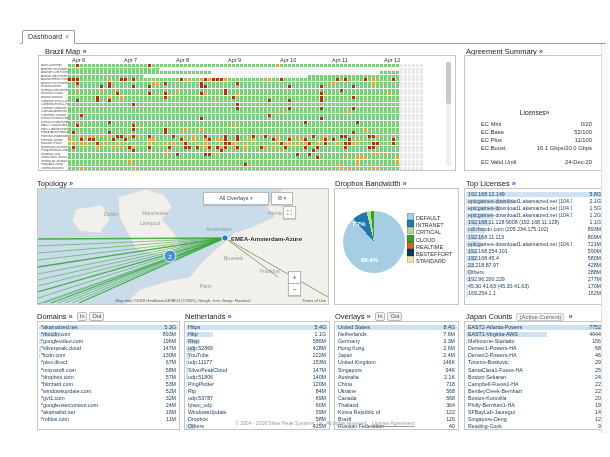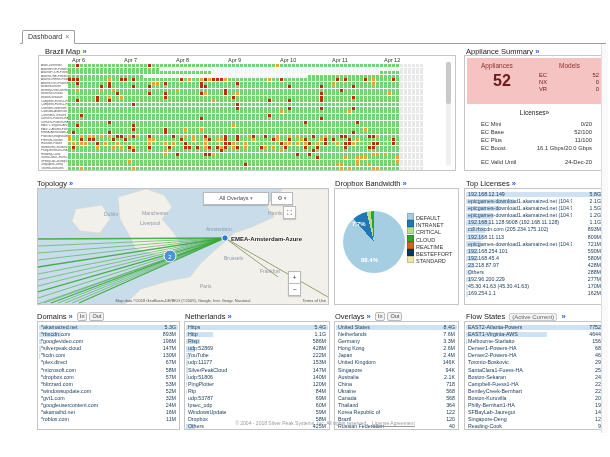--- a/index.html
+++ b/index.html
@@ -151,33 +151,23 @@
         <div class="hm-row"><span class="hm-cell" style="background: rgb(114, 212, 114);"></span><span class="hm-cell" style="background: rgb(114, 212, 114);"></span><span class="hm-cell" style="background: rgb(114, 212, 114);"></span><span class="hm-cell" style="background: rgb(114, 212, 114);"></span><span class="hm-cell" style="background: rgb(114, 212, 114);"></span><span class="hm-cell" style="background: rgb(114, 212, 114);"></span><span class="hm-cell" style="background: rgb(114, 212, 114);"></span><span class="hm-cell" style="background: rgb(114, 212, 114);"></span><span class="hm-cell" style="background: rgb(114, 212, 114);"></span><span class="hm-cell" style="background: rgb(114, 212, 114);"></span><span class="hm-cell" style="background: rgb(114, 212, 114);"></span><span class="hm-cell" style="background: rgb(114, 212, 114);"></span><span class="hm-cell" style="background: rgb(114, 212, 114);"></span><span class="hm-cell" style="background: rgb(114, 212, 114);"></span><span class="hm-cell" style="background: rgb(114, 212, 114);"></span><span class="hm-cell" style="background: rgb(240, 162, 49);"></span><span class="hm-cell" style="background: rgb(114, 212, 114);"></span><span class="hm-cell" style="background: rgb(114, 212, 114);"></span><span class="hm-cell" style="background: rgb(114, 212, 114);"></span><span class="hm-cell" style="background: rgb(114, 212, 114);"></span><span class="hm-cell" style="background: rgb(114, 212, 114);"></span><span class="hm-cell" style="background: rgb(114, 212, 114);"></span><span class="hm-cell" style="background: rgb(114, 212, 114);"></span><span class="hm-cell" style="background: rgb(114, 212, 114);"></span><span class="hm-cell" style="background: rgb(114, 212, 114);"></span><span class="hm-cell" style="background: rgb(114, 212, 114);"></span><span class="hm-cell" style="background: rgb(114, 212, 114);"></span><span class="hm-cell" style="background: rgb(114, 212, 114);"></span><span class="hm-cell" style="background: rgb(114, 212, 114);"></span><span class="hm-cell" style="background: rgb(114, 212, 114);"></span><span class="hm-cell" style="background: rgb(114, 212, 114);"></span><span class="hm-cell" style="background: rgb(114, 212, 114);"></span><span class="hm-cell" style="background: rgb(114, 212, 114);"></span><span class="hm-cell" style="background: rgb(114, 212, 114);"></span><span class="hm-cell" style="background: rgb(114, 212, 114);"></span><span class="hm-cell" style="background: rgb(114, 212, 114);"></span><span class="hm-cell" style="background: rgb(114, 212, 114);"></span><span class="hm-cell" style="background: rgb(114, 212, 114);"></span><span class="hm-cell" style="background: rgb(114, 212, 114);"></span><span class="hm-cell" style="background: rgb(114, 212, 114);"></span><span class="hm-cell" style="background: rgb(114, 212, 114);"></span><span class="hm-cell" style="background: rgb(114, 212, 114);"></span><span class="hm-cell" style="background: rgb(114, 212, 114);"></span><span class="hm-cell" style="background: rgb(114, 212, 114);"></span><span class="hm-cell" style="background: rgb(114, 212, 114);"></span><span class="hm-cell" style="background: rgb(114, 212, 114);"></span><span class="hm-cell" style="background: rgb(114, 212, 114);"></span><span class="hm-cell" style="background: rgb(114, 212, 114);"></span><span class="hm-cell" style="background: rgb(114, 212, 114);"></span><span class="hm-cell" style="background: rgb(114, 212, 114);"></span><span class="hm-cell" style="background: rgb(114, 212, 114);"></span><span class="hm-cell" style="background: rgb(114, 212, 114);"></span><span class="hm-cell" style="background: rgb(114, 212, 114);"></span><span class="hm-cell" style="background: rgb(114, 212, 114);"></span><span class="hm-cell" style="background: rgb(114, 212, 114);"></span><span class="hm-cell" style="background: rgb(114, 212, 114);"></span><span class="hm-cell" style="background: rgb(114, 212, 114);"></span><span class="hm-cell" style="background: rgb(114, 212, 114);"></span><span class="hm-cell" style="background: rgb(114, 212, 114);"></span><span class="hm-cell" style="background: rgb(114, 212, 114);"></span><span class="hm-cell" style="background: rgb(114, 212, 114);"></span><span class="hm-cell" style="background: rgb(114, 212, 114);"></span><span class="hm-cell" style="background: rgb(114, 212, 114);"></span><span class="hm-cell" style="background: rgb(114, 212, 114);"></span><span class="hm-cell" style="background: rgb(114, 212, 114);"></span><span class="hm-cell" style="background: rgb(114, 212, 114);"></span><span class="hm-cell" style="background: rgb(114, 212, 114);"></span><span class="hm-cell" style="background: rgb(114, 212, 114);"></span><span class="hm-cell" style="background: rgb(114, 212, 114);"></span><span class="hm-cell" style="background: rgb(114, 212, 114);"></span><span class="hm-cell" style="background: rgb(114, 212, 114);"></span><span class="hm-cell" style="background: rgb(114, 212, 114);"></span><span class="hm-cell" style="background: rgb(240, 162, 49);"></span><span class="hm-cell" style="background: rgb(114, 212, 114);"></span><span class="hm-cell" style="background: rgb(114, 212, 114);"></span><span class="hm-cell" style="background: rgb(114, 212, 114);"></span><span class="hm-cell" style="background: rgb(114, 212, 114);"></span><span class="hm-cell" style="background: rgb(114, 212, 114);"></span><span class="hm-cell" style="background: rgb(114, 212, 114);"></span><span class="hm-cell" style="background: rgb(114, 212, 114);"></span><span class="hm-cell" style="background: rgb(114, 212, 114);"></span><span class="hm-cell" style="background: rgb(114, 212, 114);"></span><span class="hm-cell" style="background: rgb(240, 162, 49);"></span><span class="hm-cell" style="background: rgb(232, 232, 232);"></span><span class="hm-cell" style="background: rgb(232, 232, 232);"></span><span class="hm-cell" style="background: rgb(232, 232, 232);"></span><span class="hm-cell" style="background: rgb(232, 232, 232);"></span><span class="hm-cell" style="background: rgb(232, 232, 232);"></span><span class="hm-cell" style="background: rgb(232, 232, 232);"></span></div>
         <div class="hm-row"><span class="hm-cell" style="background: rgb(114, 212, 114);"></span><span class="hm-cell" style="background: rgb(114, 212, 114);"></span><span class="hm-cell" style="background: rgb(114, 212, 114);"></span><span class="hm-cell" style="background: rgb(114, 212, 114);"></span><span class="hm-cell" style="background: rgb(114, 212, 114);"></span><span class="hm-cell" style="background: rgb(114, 212, 114);"></span><span class="hm-cell" style="background: rgb(114, 212, 114);"></span><span class="hm-cell" style="background: rgb(114, 212, 114);"></span><span class="hm-cell" style="background: rgb(114, 212, 114);"></span><span class="hm-cell" style="background: rgb(114, 212, 114);"></span><span class="hm-cell" style="background: rgb(114, 212, 114);"></span><span class="hm-cell" style="background: rgb(114, 212, 114);"></span><span class="hm-cell" style="background: rgb(114, 212, 114);"></span><span class="hm-cell" style="background: rgb(114, 212, 114);"></span><span class="hm-cell" style="background: rgb(114, 212, 114);"></span><span class="hm-cell" style="background: rgb(114, 212, 114);"></span><span class="hm-cell" style="background: rgb(114, 212, 114);"></span><span class="hm-cell" style="background: rgb(114, 212, 114);"></span><span class="hm-cell" style="background: rgb(114, 212, 114);"></span><span class="hm-cell" style="background: rgb(114, 212, 114);"></span><span class="hm-cell" style="background: rgb(114, 212, 114);"></span><span class="hm-cell" style="background: rgb(114, 212, 114);"></span><span class="hm-cell" style="background: rgb(114, 212, 114);"></span><span class="hm-cell" style="background: rgb(114, 212, 114);"></span><span class="hm-cell" style="background: rgb(114, 212, 114);"></span><span class="hm-cell" style="background: rgb(114, 212, 114);"></span><span class="hm-cell" style="background: rgb(114, 212, 114);"></span><span class="hm-cell" style="background: rgb(114, 212, 114);"></span><span class="hm-cell" style="background: rgb(114, 212, 114);"></span><span class="hm-cell" style="background: rgb(114, 212, 114);"></span><span class="hm-cell" style="background: rgb(114, 212, 114);"></span><span class="hm-cell" style="background: rgb(114, 212, 114);"></span><span class="hm-cell" style="background: rgb(114, 212, 114);"></span><span class="hm-cell" style="background: rgb(114, 212, 114);"></span><span class="hm-cell" style="background: rgb(114, 212, 114);"></span><span class="hm-cell" style="background: rgb(114, 212, 114);"></span><span class="hm-cell" style="background: rgb(114, 212, 114);"></span><span class="hm-cell" style="background: rgb(114, 212, 114);"></span><span class="hm-cell" style="background: rgb(114, 212, 114);"></span><span class="hm-cell" style="background: rgb(114, 212, 114);"></span><span class="hm-cell" style="background: rgb(114, 212, 114);"></span><span class="hm-cell" style="background: rgb(114, 212, 114);"></span><span class="hm-cell" style="background: rgb(114, 212, 114);"></span><span class="hm-cell" style="background: rgb(114, 212, 114);"></span><span class="hm-cell" style="background: rgb(194, 43, 13);"></span><span class="hm-cell" style="background: rgb(114, 212, 114);"></span><span class="hm-cell" style="background: rgb(114, 212, 114);"></span><span class="hm-cell" style="background: rgb(114, 212, 114);"></span><span class="hm-cell" style="background: rgb(114, 212, 114);"></span><span class="hm-cell" style="background: rgb(114, 212, 114);"></span><span class="hm-cell" style="background: rgb(114, 212, 114);"></span><span class="hm-cell" style="background: rgb(114, 212, 114);"></span><span class="hm-cell" style="background: rgb(114, 212, 114);"></span><span class="hm-cell" style="background: rgb(114, 212, 114);"></span><span class="hm-cell" style="background: rgb(114, 212, 114);"></span><span class="hm-cell" style="background: rgb(114, 212, 114);"></span><span class="hm-cell" style="background: rgb(114, 212, 114);"></span><span class="hm-cell" style="background: rgb(114, 212, 114);"></span><span class="hm-cell" style="background: rgb(114, 212, 114);"></span><span class="hm-cell" style="background: rgb(114, 212, 114);"></span><span class="hm-cell" style="background: rgb(114, 212, 114);"></span><span class="hm-cell" style="background: rgb(114, 212, 114);"></span><span class="hm-cell" style="background: rgb(114, 212, 114);"></span><span class="hm-cell" style="background: rgb(114, 212, 114);"></span><span class="hm-cell" style="background: rgb(114, 212, 114);"></span><span class="hm-cell" style="background: rgb(114, 212, 114);"></span><span class="hm-cell" style="background: rgb(114, 212, 114);"></span><span class="hm-cell" style="background: rgb(240, 162, 49);"></span><span class="hm-cell" style="background: rgb(240, 162, 49);"></span><span class="hm-cell" style="background: rgb(114, 212, 114);"></span><span class="hm-cell" style="background: rgb(114, 212, 114);"></span><span class="hm-cell" style="background: rgb(114, 212, 114);"></span><span class="hm-cell" style="background: rgb(240, 162, 49);"></span><span class="hm-cell" style="background: rgb(114, 212, 114);"></span><span class="hm-cell" style="background: rgb(114, 212, 114);"></span><span class="hm-cell" style="background: rgb(240, 162, 49);"></span><span class="hm-cell" style="background: rgb(114, 212, 114);"></span><span class="hm-cell" style="background: rgb(114, 212, 114);"></span><span class="hm-cell" style="background: rgb(114, 212, 114);"></span><span class="hm-cell" style="background: rgb(114, 212, 114);"></span><span class="hm-cell" style="background: rgb(114, 212, 114);"></span><span class="hm-cell" style="background: rgb(114, 212, 114);"></span><span class="hm-cell" style="background: rgb(114, 212, 114);"></span><span class="hm-cell" style="background: rgb(232, 232, 232);"></span><span class="hm-cell" style="background: rgb(232, 232, 232);"></span><span class="hm-cell" style="background: rgb(232, 232, 232);"></span><span class="hm-cell" style="background: rgb(232, 232, 232);"></span><span class="hm-cell" style="background: rgb(232, 232, 232);"></span><span class="hm-cell" style="background: rgb(232, 232, 232);"></span></div>
         <div class="hm-row"><span class="hm-cell" style="background: rgb(114, 212, 114);"></span><span class="hm-cell" style="background: rgb(114, 212, 114);"></span><span class="hm-cell" style="background: rgb(114, 212, 114);"></span><span class="hm-cell" style="background: rgb(240, 162, 49);"></span><span class="hm-cell" style="background: rgb(114, 212, 114);"></span><span class="hm-cell" style="background: rgb(114, 212, 114);"></span><span class="hm-cell" style="background: rgb(114, 212, 114);"></span><span class="hm-cell" style="background: rgb(114, 212, 114);"></span><span class="hm-cell" style="background: rgb(114, 212, 114);"></span><span class="hm-cell" style="background: rgb(114, 212, 114);"></span><span class="hm-cell" style="background: rgb(114, 212, 114);"></span><span class="hm-cell" style="background: rgb(114, 212, 114);"></span><span class="hm-cell" style="background: rgb(114, 212, 114);"></span><span class="hm-cell" style="background: rgb(114, 212, 114);"></span><span class="hm-cell" style="background: rgb(114, 212, 114);"></span><span class="hm-cell" style="background: rgb(114, 212, 114);"></span><span class="hm-cell" style="background: rgb(240, 162, 49);"></span><span class="hm-cell" style="background: rgb(114, 212, 114);"></span><span class="hm-cell" style="background: rgb(114, 212, 114);"></span><span class="hm-cell" style="background: rgb(114, 212, 114);"></span><span class="hm-cell" style="background: rgb(114, 212, 114);"></span><span class="hm-cell" style="background: rgb(114, 212, 114);"></span><span class="hm-cell" style="background: rgb(114, 212, 114);"></span><span class="hm-cell" style="background: rgb(114, 212, 114);"></span><span class="hm-cell" style="background: rgb(114, 212, 114);"></span><span class="hm-cell" style="background: rgb(114, 212, 114);"></span><span class="hm-cell" style="background: rgb(114, 212, 114);"></span><span class="hm-cell" style="background: rgb(114, 212, 114);"></span><span class="hm-cell" style="background: rgb(114, 212, 114);"></span><span class="hm-cell" style="background: rgb(114, 212, 114);"></span><span class="hm-cell" style="background: rgb(114, 212, 114);"></span><span class="hm-cell" style="background: rgb(114, 212, 114);"></span><span class="hm-cell" style="background: rgb(114, 212, 114);"></span><span class="hm-cell" style="background: rgb(114, 212, 114);"></span><span class="hm-cell" style="background: rgb(114, 212, 114);"></span><span class="hm-cell" style="background: rgb(114, 212, 114);"></span><span class="hm-cell" style="background: rgb(114, 212, 114);"></span><span class="hm-cell" style="background: rgb(114, 212, 114);"></span><span class="hm-cell" style="background: rgb(114, 212, 114);"></span><span class="hm-cell" style="background: rgb(114, 212, 114);"></span><span class="hm-cell" style="background: rgb(114, 212, 114);"></span><span class="hm-cell" style="background: rgb(114, 212, 114);"></span><span class="hm-cell" style="background: rgb(114, 212, 114);"></span><span class="hm-cell" style="background: rgb(114, 212, 114);"></span><span class="hm-cell" style="background: rgb(114, 212, 114);"></span><span class="hm-cell" style="background: rgb(114, 212, 114);"></span><span class="hm-cell" style="background: rgb(114, 212, 114);"></span><span class="hm-cell" style="background: rgb(114, 212, 114);"></span><span class="hm-cell" style="background: rgb(114, 212, 114);"></span><span class="hm-cell" style="background: rgb(114, 212, 114);"></span><span class="hm-cell" style="background: rgb(114, 212, 114);"></span><span class="hm-cell" style="background: rgb(114, 212, 114);"></span><span class="hm-cell" style="background: rgb(114, 212, 114);"></span><span class="hm-cell" style="background: rgb(114, 212, 114);"></span><span class="hm-cell" style="background: rgb(114, 212, 114);"></span><span class="hm-cell" style="background: rgb(114, 212, 114);"></span><span class="hm-cell" style="background: rgb(114, 212, 114);"></span><span class="hm-cell" style="background: rgb(114, 212, 114);"></span><span class="hm-cell" style="background: rgb(114, 212, 114);"></span><span class="hm-cell" style="background: rgb(114, 212, 114);"></span><span class="hm-cell" style="background: rgb(114, 212, 114);"></span><span class="hm-cell" style="background: rgb(114, 212, 114);"></span><span class="hm-cell" style="background: rgb(114, 212, 114);"></span><span class="hm-cell" style="background: rgb(114, 212, 114);"></span><span class="hm-cell" style="background: rgb(114, 212, 114);"></span><span class="hm-cell" style="background: rgb(114, 212, 114);"></span><span class="hm-cell" style="background: rgb(114, 212, 114);"></span><span class="hm-cell" style="background: rgb(114, 212, 114);"></span><span class="hm-cell" style="background: rgb(240, 162, 49);"></span><span class="hm-cell" style="background: rgb(114, 212, 114);"></span><span class="hm-cell" style="background: rgb(240, 162, 49);"></span><span class="hm-cell" style="background: rgb(114, 212, 114);"></span><span class="hm-cell" style="background: rgb(114, 212, 114);"></span><span class="hm-cell" style="background: rgb(114, 212, 114);"></span><span class="hm-cell" style="background: rgb(114, 212, 114);"></span><span class="hm-cell" style="background: rgb(114, 212, 114);"></span><span class="hm-cell" style="background: rgb(240, 162, 49);"></span><span class="hm-cell" style="background: rgb(240, 162, 49);"></span><span class="hm-cell" style="background: rgb(114, 212, 114);"></span><span class="hm-cell" style="background: rgb(114, 212, 114);"></span><span class="hm-cell" style="background: rgb(114, 212, 114);"></span><span class="hm-cell" style="background: rgb(114, 212, 114);"></span><span class="hm-cell" style="background: rgb(114, 212, 114);"></span><span class="hm-cell" style="background: rgb(232, 232, 232);"></span><span class="hm-cell" style="background: rgb(232, 232, 232);"></span><span class="hm-cell" style="background: rgb(232, 232, 232);"></span><span class="hm-cell" style="background: rgb(232, 232, 232);"></span><span class="hm-cell" style="background: rgb(232, 232, 232);"></span><span class="hm-cell" style="background: rgb(232, 232, 232);"></span></div>
       </div>
     <div class="hm-scroll" style="right:4px;top:6px;height:104px;">
       <div class="hm-thumb" style="top:0;height:42px;"></div>
     </div>
   </div>
 
   <div class="ptitle" style="left:466px;top:47px;">
-    <span>Appliance Summary</span><span class="more">»</span>
+    <span>Agreement Summary</span><span class="more">»</span>
   </div>
   <div class="box" style="left:464px;top:55px;width:141px;height:116px;">
-    <div class="pinkbox">
-      <div class="as-h" style="left:14px;top:4px;">Appliances</div>
-      <div class="as-big" style="left:26px;top:14px;">52</div>
-      <div class="as-h" style="left:92px;top:4px;">Models</div>
-      <div id="as-models">
-          <div class="as-mrow" style="left: 72px; top: 14px;"><span>EC</span><span class="v">52</span></div>
-          <div class="as-mrow" style="left: 72px; top: 21px;"><span>NX</span><span class="v">0</span></div>
-          <div class="as-mrow" style="left: 72px; top: 28px;"><span>VR</span><span class="v">0</span></div>
-        </div>
-    </div>
     <div class="lic-h" style="top:53px;">
       <span>Licenses</span><span class="more">»</span>
     </div>
     <div id="as-lic">
         <div class="lic-row" style="top: 65px;"><span>EC Mini</span><span class="v">0/20</span></div>
         <div class="lic-row" style="top: 73px;"><span>EC Base</span><span class="v">52/100</span></div>
         <div class="lic-row" style="top: 81px;"><span>EC Plus</span><span class="v">11/100</span></div>
         <div class="lic-row" style="top: 89px;"><span>EC Boost</span><span class="v">16.1 Gbps/20.0 Gbps</span></div>
       </div>
     <div class="lic-row" style="top:103px;">
@@ -556,21 +546,21 @@
           <span class="nm">Brazil</span>
         </div>
         <div class="lst-row">
           <span class="vl">40</span>
           <span class="nm">Russian Federation</span>
         </div>
       </div>
   </div>
 
   <div class="ptitle" style="left:466px;top:312px;">
-    <span>Flow States</span>
+    <span>Japan Counts</span>
     <span class="sub">(Active Current)</span>
     <span class="more">»</span>
   </div>
   <div class="box" style="left:464px;top:321px;width:141px;height:109px;">
     <div class="lst" id="lst-flows">
         <div class="lst-row">
           <div class="bar" style="width: calc(100% - 2px);"></div>
           <span class="vl">7752</span>
           <span class="nm">EAST2-Atlanta-Powers</span>
         </div>

